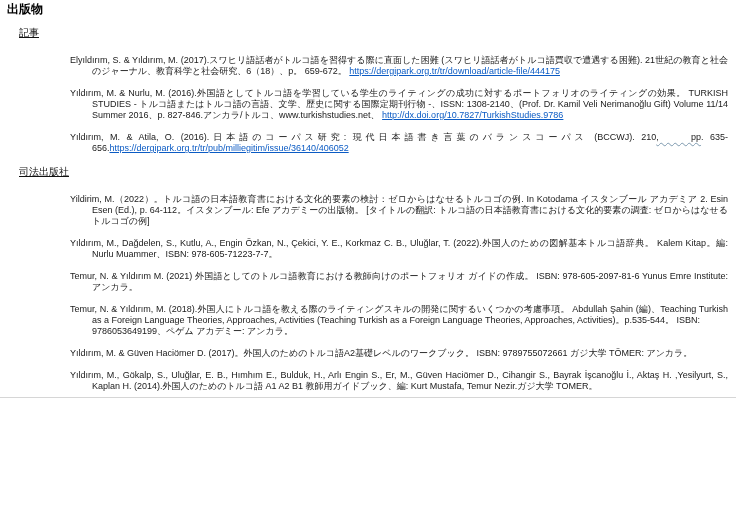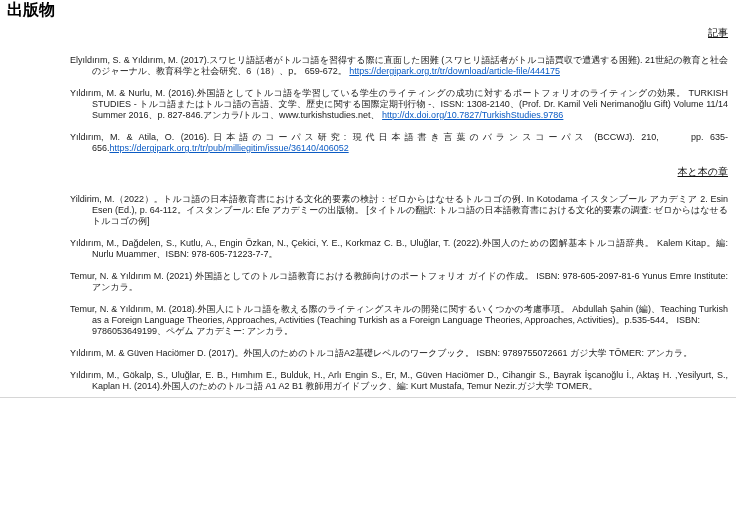--- a/index.html
+++ b/index.html
@@ -14,32 +14,31 @@
     position: relative;
     font-family: "Liberation Sans", "DejaVu Sans", sans-serif;
     font-size: 9px;
     line-height: 11px;
     color: #111111;
   }
   .doc {
     padding: 4px 8px 0 7px;
   }
   .page-title {
-    font-size: 16px;
+    font-size: 12px;
     font-weight: bold;
     margin: 0;
     color: #000000;
   }
   .section-heading {
     font-size: 10px;
     font-weight: normal;
     text-decoration: underline;
     margin: 12px 0 17px 12px;
     color: #111111;
-    text-align: right;
   }
   .refs {
     margin: 0;
   }
   .ref {
     margin: 0 0 11px 0;
     padding-left: 85px;
     text-indent: -22px;
     text-align: justify;
     color: #1a1a1a;
@@ -49,20 +48,21 @@
     cursor: pointer;
   }
   .sp-red {
     text-decoration-style: wavy;
     text-decoration-color: #dd3a2a;
     text-decoration-thickness: 1px;
     text-underline-offset: 2px;
     text-decoration-skip-ink: none;
   }
   .sp-blue {
+    text-decoration: underline;
     text-decoration-style: wavy;
     text-decoration-color: #7d99ae;
     text-decoration-thickness: 1px;
     text-underline-offset: 2px;
     text-decoration-skip-ink: none;
   }
   .divider {
     position: absolute;
     left: 0;
     top: 397px;
@@ -80,21 +80,21 @@
   <section>
     <h2 class="section-heading">記事</h2>
     <div class="refs">
         <p class="ref"><span>Elyıldırım, S. &amp; Yıldırım, M. (2017).スワヒリ</span><span class="sp-red">語話者</span><span>がトルコ語を習得する際に直面した困難 (スワヒリ語話者がトルコ語買収で遭遇する困難). 21世紀の教育と社会のジャーナル、教育科学と社会研究、6（18）、p。 659-672。 </span><a class="lnk" href="#">https://dergipark.org.tr/tr/download/article-file/444175</a></p>
         <p class="ref"><span>Yıldırım, M. &amp; Nurlu, M. (2016).外国語としてトルコ語を学習している学生のライティングの成功に対するポートフォリオのライティングの効果。 TURKISH STUDIES - トルコ語またはトルコ語の言語、文学、歴史に関する国際定期刊行物 -、ISSN: 1308-2140、(Prof. Dr. Kamil Veli Nerimanoğlu Gift) Volume 11/14 Summer 2016、p. 827-846.アンカラ/トルコ、www.turkishstudies.net、 </span><a class="lnk" href="#">http://dx.doi.org/10.7827/TurkishStudies.9786</a></p>
         <p class="ref"><span>Yıldırım, M. &amp; Atila, O. (2016).日本語のコーパス研究: 現代日本語書き言葉のバランスコーパス (BCCWJ). 210</span><span class="sp-blue">,&nbsp;&nbsp;&nbsp;&nbsp;&nbsp;pp</span><span>. 635-656.</span><a class="lnk" href="#">https://dergipark.org.tr/tr/pub/milliegitim/issue/36140/406052</a></p>
       </div>
   </section>
 
   <section>
-    <h2 class="section-heading">本と本の章</h2>
+    <h2 class="section-heading">司法出版社</h2>
     <div class="refs">
         <p class="ref"><span>Yildirim, M.（2022）。トルコ語の日本語教育書における文化的要素の検討：ゼロからはなせる</span><span class="sp-red">トルコゴ</span><span>の例. In Kotodama イスタンブール アカデミア 2. Esin Esen (Ed.), p. 64-112。イスタンブール: Efe アカデミーの出版物。 [タイトルの翻訳: トルコ語の日本語教育書における文化的要素の調査: ゼロからはなせるトルコゴの例]</span></p>
         <p class="ref"><span>Yıldırım, M.,</span><span class="sp-red"> Dağdelen, S., Kutlu, A.</span><span>, Engin Özkan, N.,</span><span class="sp-red"> Çekici</span><span>, Y. E.,</span><span class="sp-red"> Korkmaz</span><span> C. B.,</span><span class="sp-red"> Uluğlar</span><span>, T. (2022).外国人のための図解基本トルコ語辞典。 Kalem Kitap。編: Nurlu Muammer、ISBN: 978-605-71223-7-7。</span></p>
         <p class="ref"><span>Temur, N. &amp; Yıldırım M. (2021) 外国語としてのトルコ語教育における教師向けのポートフォリオ ガイドの作成。 ISBN: 978-605-2097-81-6 Yunus Emre Institute: アンカラ。</span></p>
         <p class="ref"><span>Temur, N. &amp; Yıldırım, M. (2018).外国人にトルコ語を教える際のライティングスキルの開発に関するいくつかの考慮事項。 Abdullah Şahin (編)、Teaching Turkish as a Foreign Language Theories, Approaches, Activities (Teaching Turkish as a Foreign Language Theories, Approaches, Activities)。p.535-544。 ISBN:</span><br><span>9786053649199、</span><span class="sp-red">ペゲム</span><span> アカデミー: アンカラ。</span></p>
         <p class="ref"><span>Yıldırım, M. &amp; Güven Haciömer D. (2017)。外国人のためのトルコ語A2基礎レベルのワークブック。 ISBN: 9789755072661 ガジ大学 TÖMER: アンカラ。</span></p>
         <p class="ref"><span>Yıldırım, M.,</span><span class="sp-red"> Gökalp, S., Uluğlar</span><span>, E. B., Hımhım E., Bulduk, H., Arlı Engin S., Er, M., Güven Haciömer D., Cihangir S., Bayrak İşcanoğlu İ., Aktaş H. ,Yesilyurt, S., Kaplan H. (2014).外国人のためのトルコ語 A1 A2 B1 教師用ガイドブック、編: Kurt Mustafa,</span><span class="sp-red"> Temur</span><span> Nezir.ガジ大学 TOMER。</span></p>
       </div>
   </section>
 </div>

